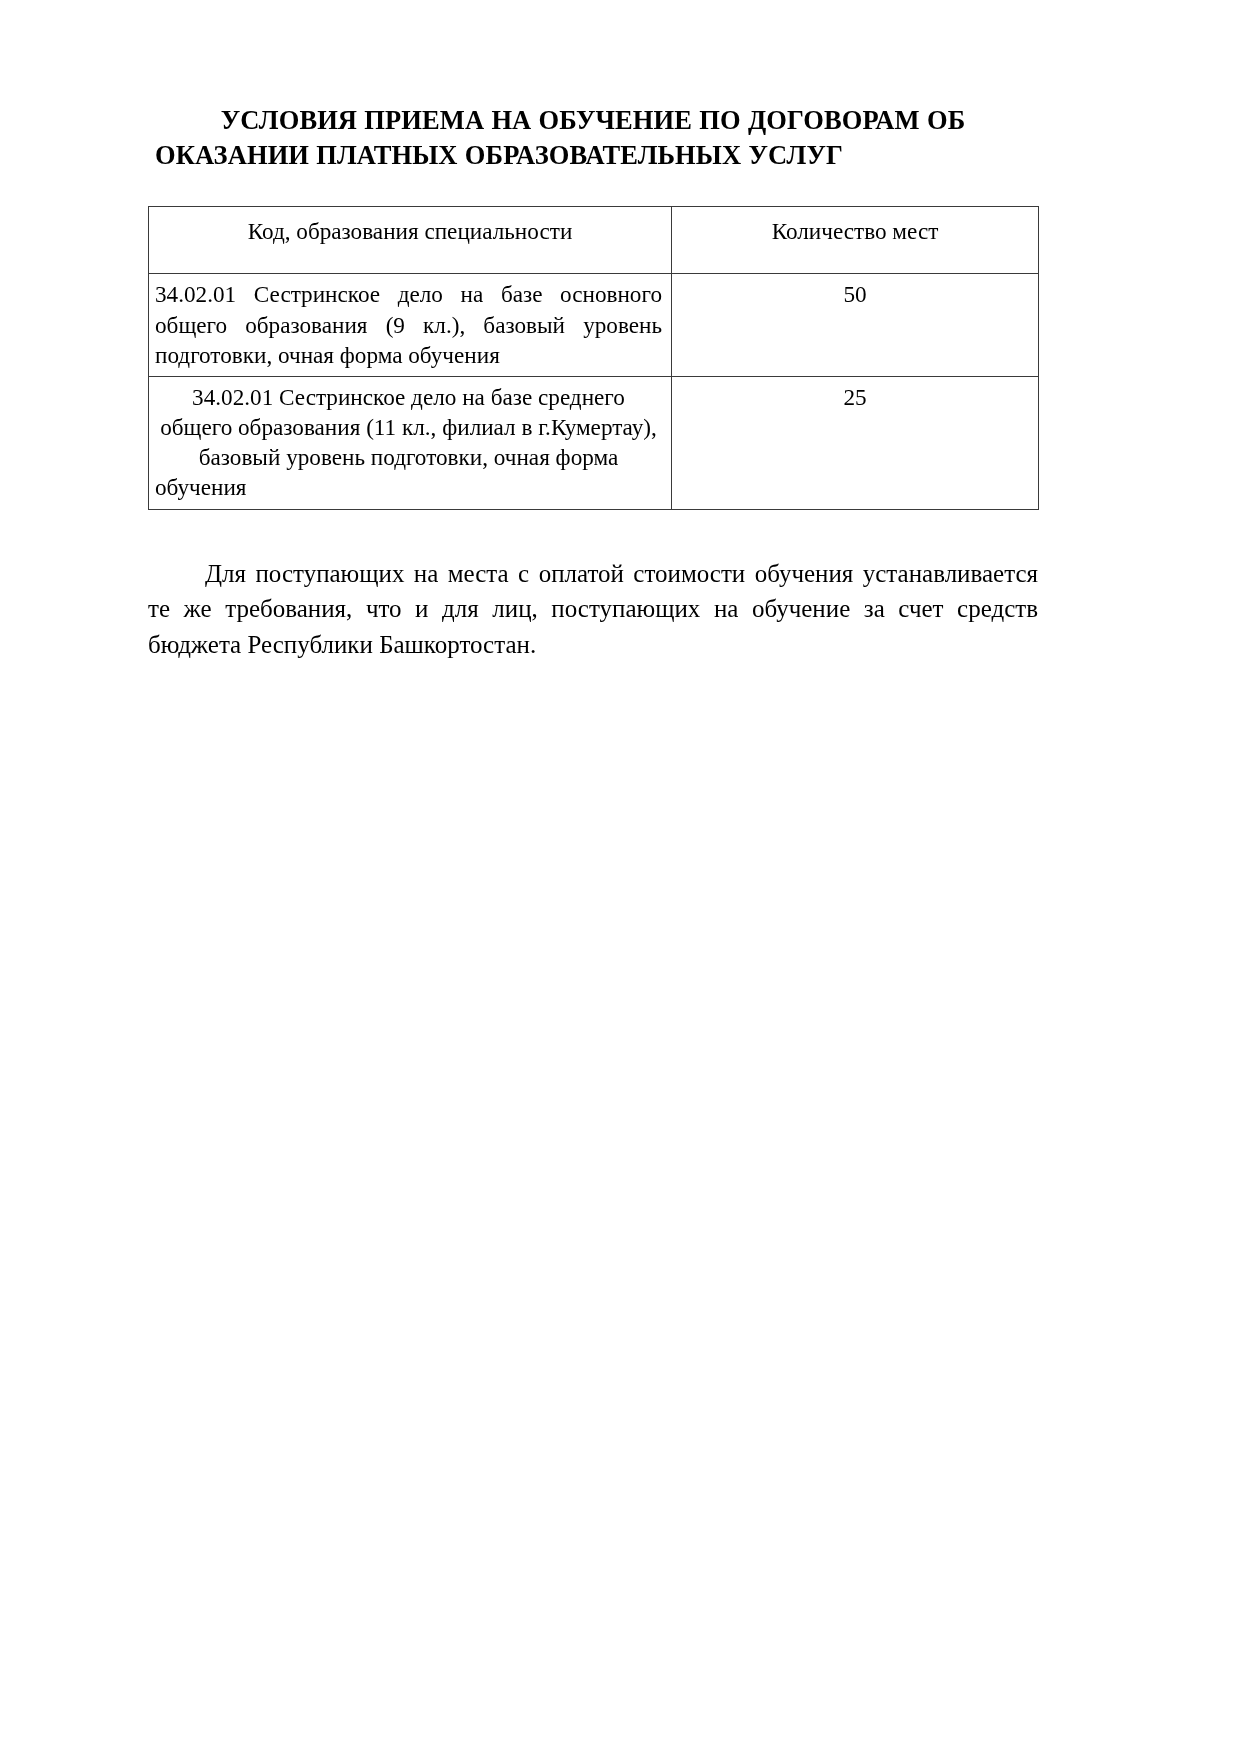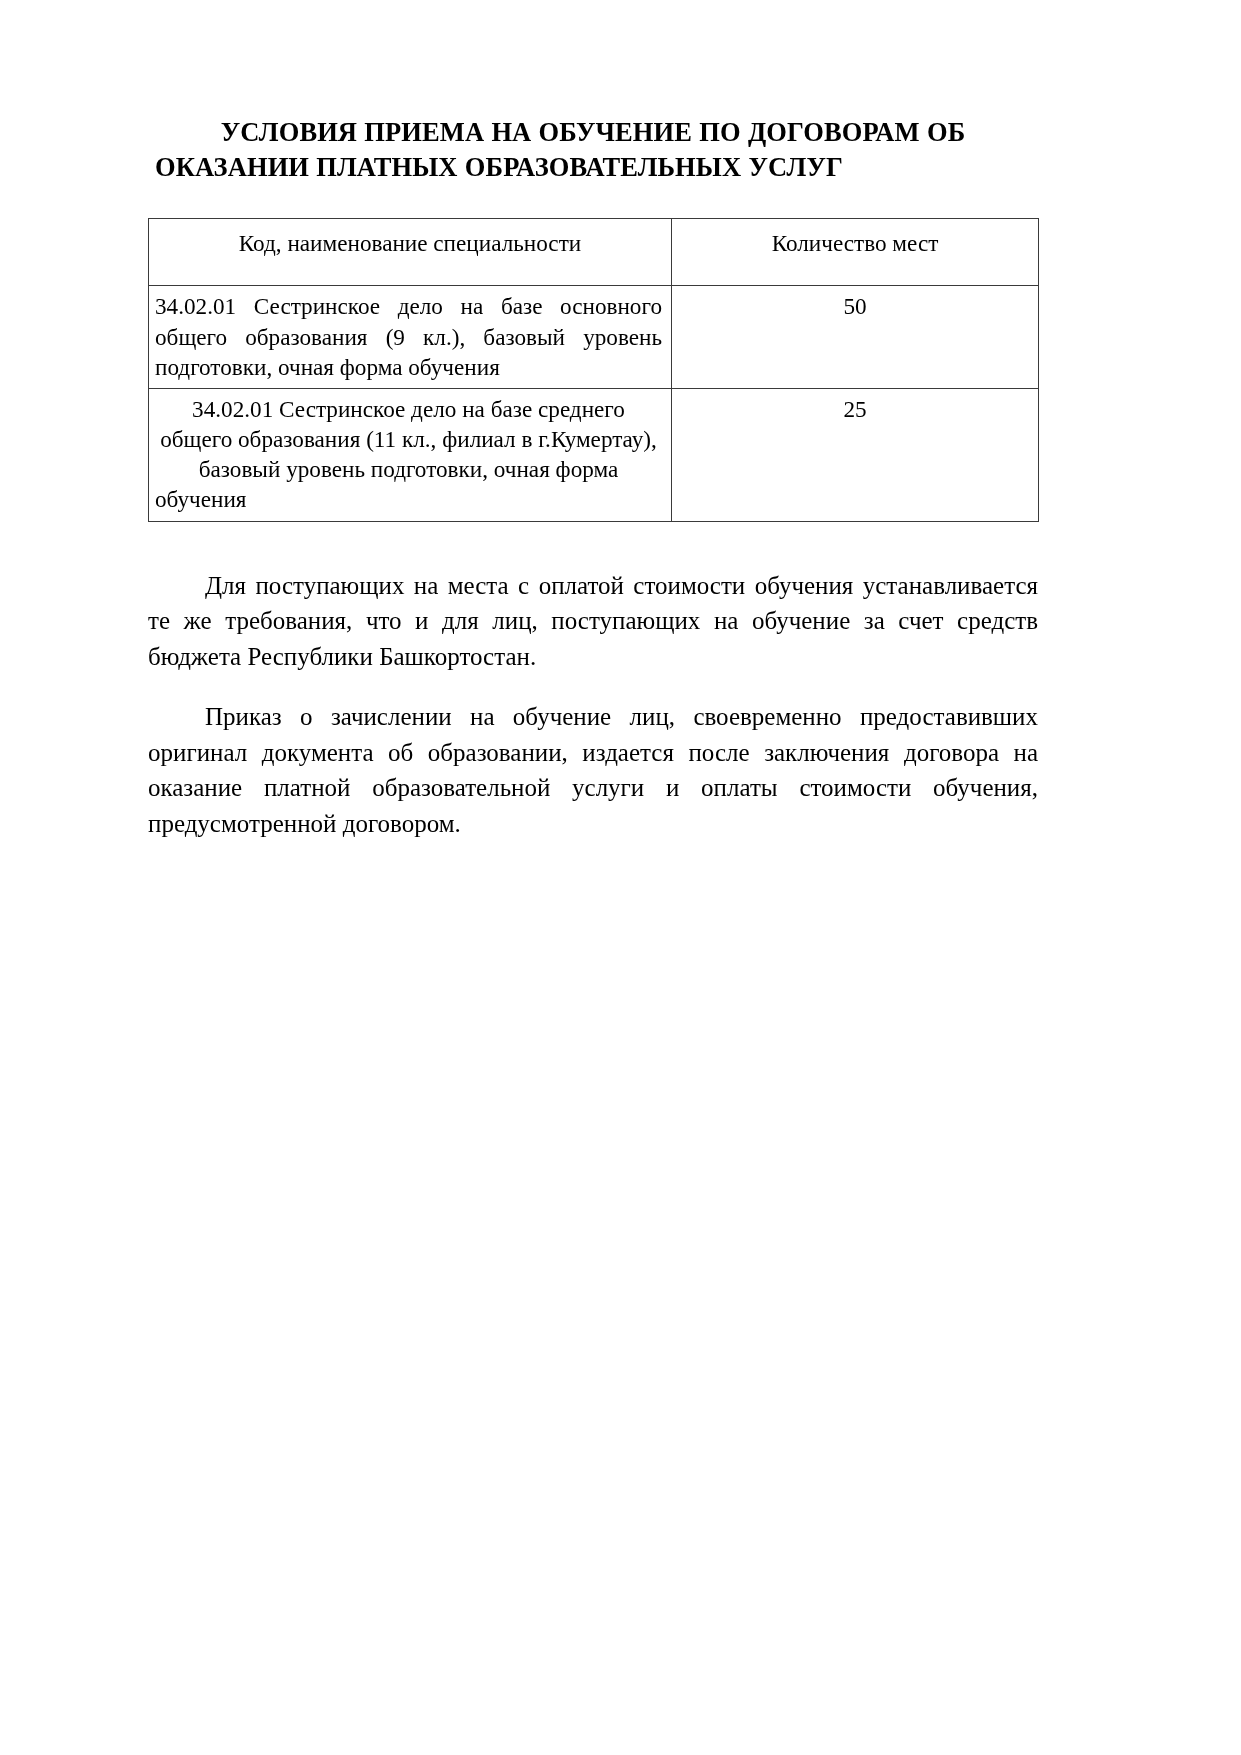--- a/index.html
+++ b/index.html
@@ -20,21 +20,21 @@
     width: 1241px;
     height: 1755px;
     box-sizing: border-box;
     padding: 0;
     background: #ffffff;
     overflow: hidden;
   }
   .content {
     position: absolute;
     left: 148px;
-    top: 12px;
+    top: 0;
     width: 890px;
   }
   .doc-title {
     margin: 0;
     padding-top: 103px;
     font-size: 26.5px;
     font-weight: bold;
     line-height: 1.33;
     text-align: center;
     letter-spacing: 0.1px;
@@ -110,35 +110,34 @@
       <span class="title-line l2">ОКАЗАНИИ ПЛАТНЫХ ОБРАЗОВАТЕЛЬНЫХ УСЛУГ</span>
     </h1>
 
     <table class="spec-table">
       <colgroup>
         <col class="c1">
         <col class="c2">
       </colgroup>
       <thead>
         <tr>
-          <th class="head-cell">Код, наименование специальности</th>
+          <th class="head-cell">Код, образования специальности</th>
           <th class="head-cell">Количество мест</th>
         </tr>
       </thead>
       <tbody>
         <tr>
           <td class="desc">34.02.01 Сестринское дело на базе основного общего образования (9 кл.), базовый уровень подготовки, очная форма обучения</td>
           <td class="count">50</td>
         </tr>
         <tr>
           <td class="desc nojust">34.02.01 Сестринское дело на базе среднего общего образования (11 кл., филиал в г.Кумертау), базовый уровень подготовки, очная форма обучения</td>
           <td class="count">25</td>
         </tr>
       </tbody>
     </table>
 
     <div class="body-text">
       <p class="para">Для поступающих на места с оплатой стоимости обучения устанавливается те же требования, что и для лиц, поступающих на обучение за счет средств бюджета Республики Башкортостан.</p>
-      <p class="para">Приказ о зачислении на обучение лиц, своевременно предоставивших оригинал документа об образовании, издается после заключения договора на оказание платной образовательной услуги и оплаты стоимости обучения, предусмотренной договором.</p>
     </div>
 
   </div>
 </div>
 
 </body></html>

